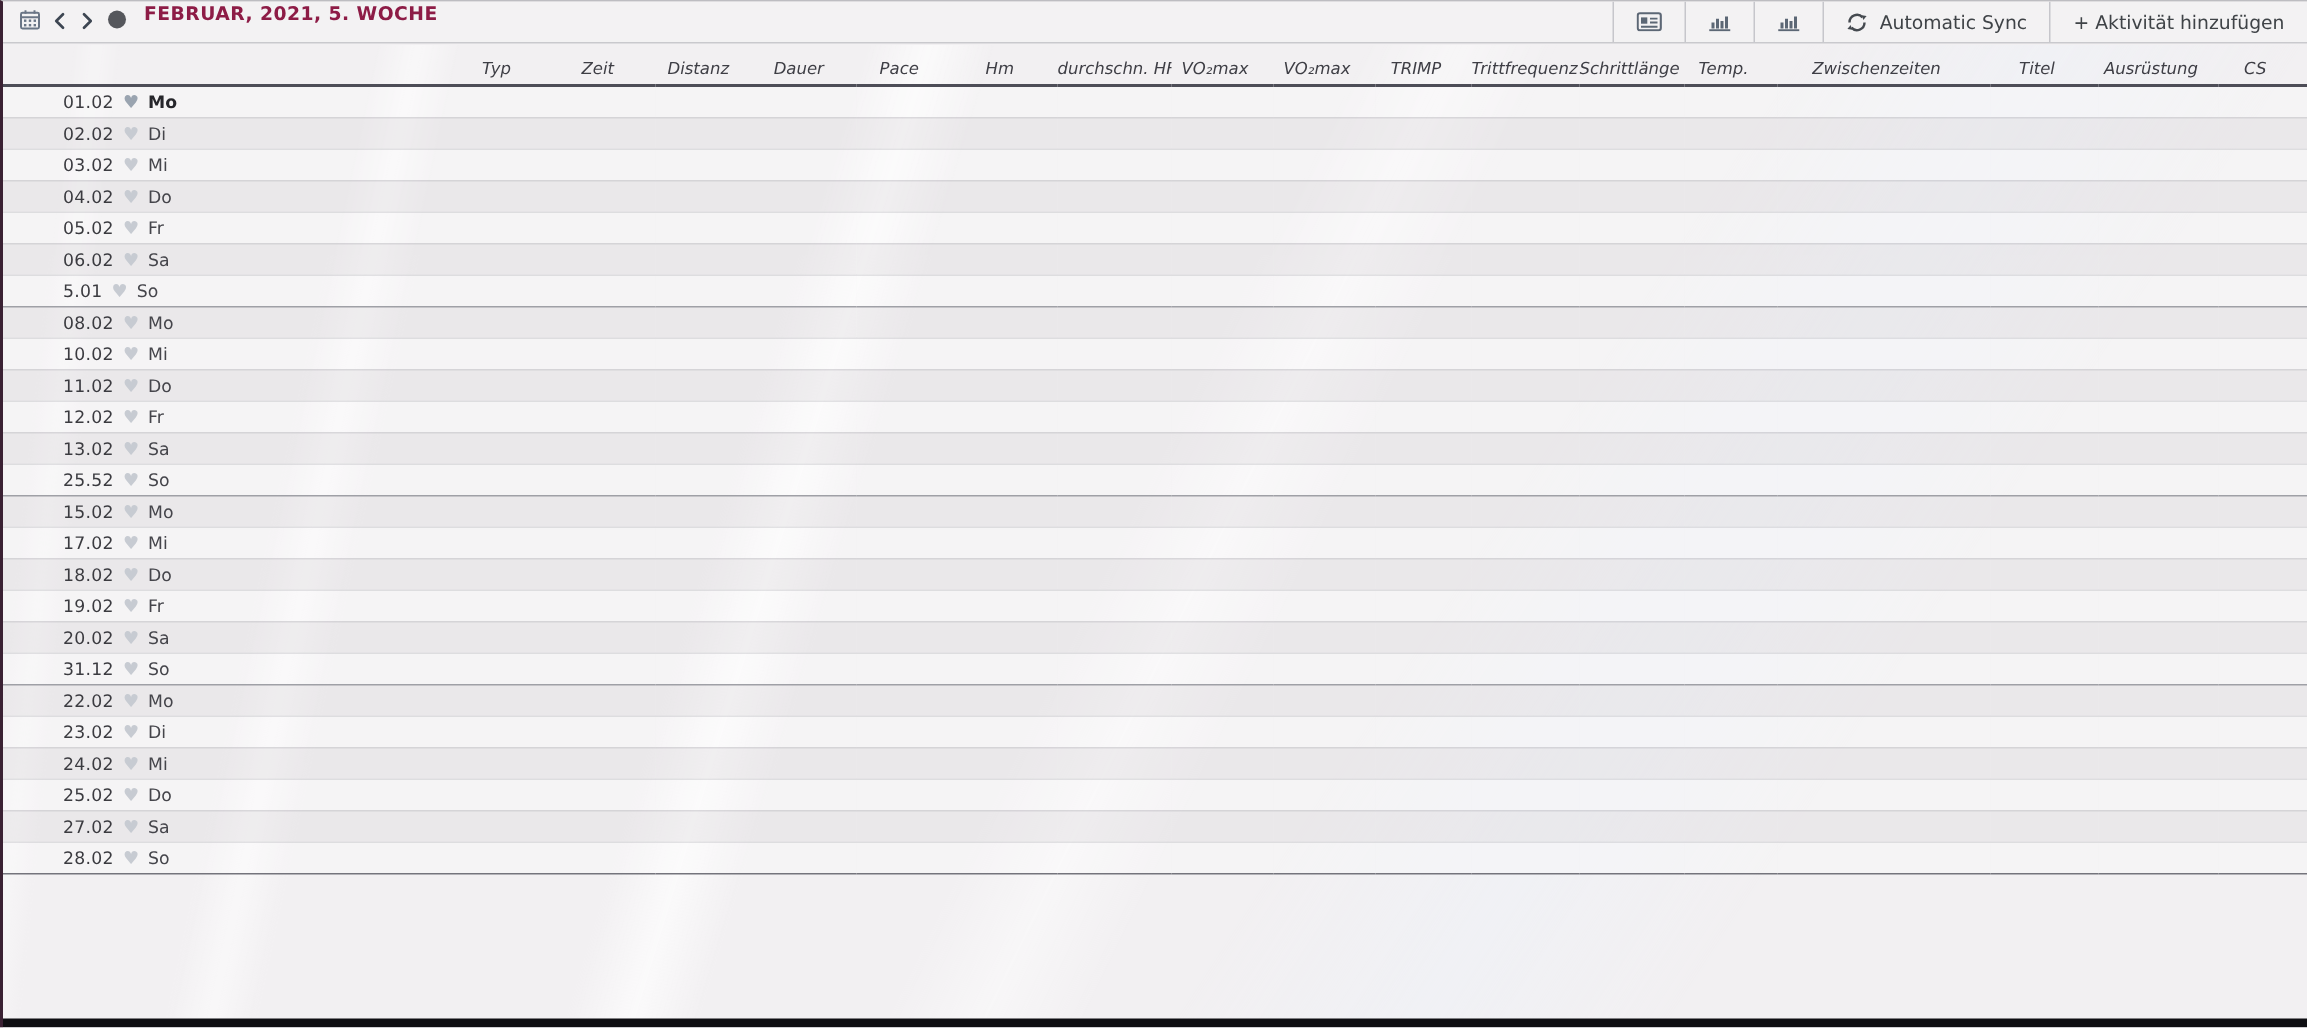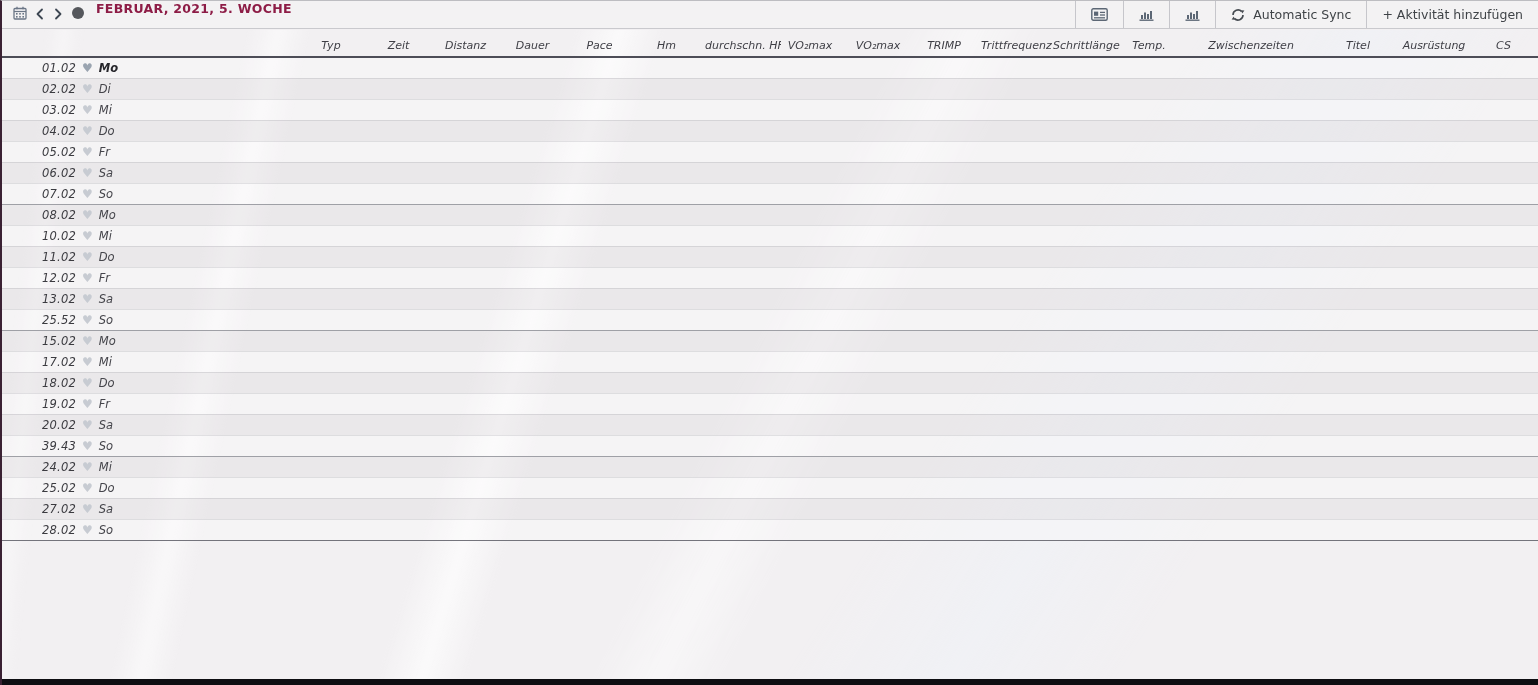--- a/index.html
+++ b/index.html
@@ -82,21 +82,21 @@
   table.cal tbody td {
     height:21px; padding:0;
     border-bottom:1px solid rgba(150,150,158,.25);
   }
   table.cal tbody tr:nth-child(odd)  { background:rgba(255,255,255,.25); }
   table.cal tbody tr:nth-child(even) { background:rgba(220,217,221,.35); }
   table.cal tbody tr.week-end td { border-bottom:1px solid #9fa0a6; }
   table.cal tbody tr:last-child td { border-bottom:1px solid #74747c; }
 
   .date-cell { padding-left:40px !important; }
-  .date-cell-inner { display:flex; align-items:center; gap:6px; font-size:11.5px; color:#3b3b40;font-style:italic; }
+  .date-cell-inner { display:flex; align-items:center; gap:6px; font-size:11.5px; color:#3b3b40; }
   .d-date { letter-spacing:.2px; }
   .heart { color:#c7cbd2; font-size:12px; line-height:1; cursor:pointer; }
   .d-day { color:#45454b;text-align:center; }
   tr.row-today .heart { color:#9aa4b0; }
   tr.row-today .d-day { font-weight:bold; color:#26262b; }
 </style>
 </head>
 <body>
 
 <div class="app">
@@ -403,21 +403,21 @@
             <td></td>
             <td></td>
             <td></td>
             <td></td>
             <td></td>
             <td></td>
           </tr>
           <tr class="week-end">
             <td class="date-cell">
               <div class="date-cell-inner">
-                <span class="d-date">07.02</span>
+                <span class="d-date">5.01</span>
                 <span class="heart">♥</span>
                 <span class="d-day">So</span>
               </div>
             </td>
             <td></td>
             <td></td>
             <td></td>
             <td></td>
             <td></td>
             <td></td>
@@ -715,23 +715,75 @@
             <td></td>
             <td></td>
             <td></td>
             <td></td>
             <td></td>
             <td></td>
           </tr>
           <tr class="week-end">
             <td class="date-cell">
               <div class="date-cell-inner">
-                <span class="d-date">39.43</span>
+                <span class="d-date">31.12</span>
                 <span class="heart">♥</span>
                 <span class="d-day">So</span>
+              </div>
+            </td>
+            <td></td>
+            <td></td>
+            <td></td>
+            <td></td>
+            <td></td>
+            <td></td>
+            <td></td>
+            <td></td>
+            <td></td>
+            <td></td>
+            <td></td>
+            <td></td>
+            <td></td>
+            <td></td>
+            <td></td>
+            <td></td>
+            <td></td>
+          </tr>
+          <tr>
+            <td class="date-cell">
+              <div class="date-cell-inner">
+                <span class="d-date">22.02</span>
+                <span class="heart">♥</span>
+                <span class="d-day">Mo</span>
+              </div>
+            </td>
+            <td></td>
+            <td></td>
+            <td></td>
+            <td></td>
+            <td></td>
+            <td></td>
+            <td></td>
+            <td></td>
+            <td></td>
+            <td></td>
+            <td></td>
+            <td></td>
+            <td></td>
+            <td></td>
+            <td></td>
+            <td></td>
+            <td></td>
+          </tr>
+          <tr>
+            <td class="date-cell">
+              <div class="date-cell-inner">
+                <span class="d-date">23.02</span>
+                <span class="heart">♥</span>
+                <span class="d-day">Di</span>
               </div>
             </td>
             <td></td>
             <td></td>
             <td></td>
             <td></td>
             <td></td>
             <td></td>
             <td></td>
             <td></td>

